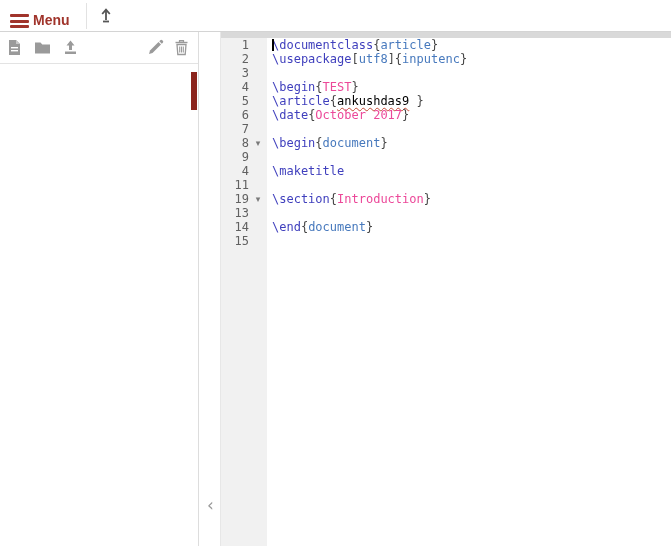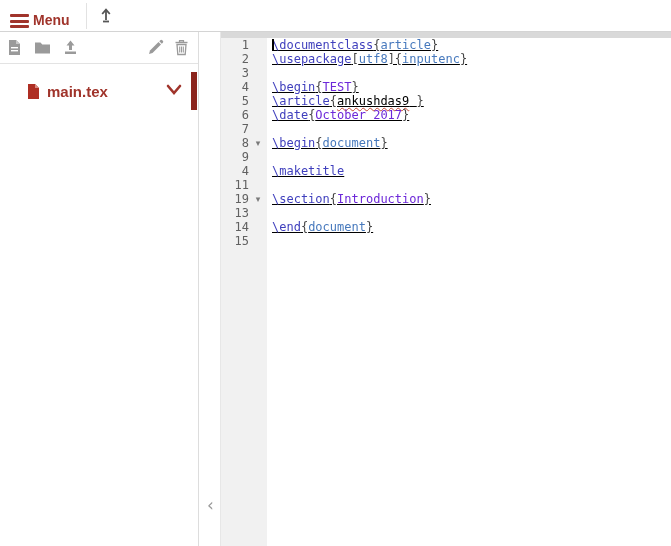--- a/index.html
+++ b/index.html
@@ -43,24 +43,24 @@
   .editor-topstrip { height:6px; background:#d9d9d9; }
   .editor-body { position:relative; display:flex; height:508px; }
   .gutter { width:46px; background:#f1f1f1; color:#616161;
             font-family:"DejaVu Sans Mono","Liberation Mono",monospace; font-size:12px; }
   .gut-line { height:14px; line-height:14px; display:flex; }
   .gut-line .num { flex:1; text-align:right; }
   .gut-line .fold { width:18px; text-align:center; font-size:9px; color:#7a7a7a;
                     line-height:14px; cursor:pointer; font-family:"DejaVu Sans", sans-serif; }
   .code { flex:1; font-family:"DejaVu Sans Mono","Liberation Mono",monospace;
           font-size:12px; cursor:text; }
-  .code-line { position:relative; height:14px; line-height:14px; white-space:pre; padding-left:5px;text-decoration:underline; }
+  .code-line { position:relative; height:14px; line-height:14px; white-space:pre; padding-left:5px; }
   .t-cmd { color:#3f3fbd; }
   .t-arg { color:#4779bd; }
-  .t-txt { color:#6d28d9; }
+  .t-txt { color:#ec4899; }
   .t-brc { color:#444444; }
   .t-sp  { color:#000000; text-decoration:underline; text-decoration-style:wavy;
            text-decoration-color:#c34a36; text-decoration-thickness:1px; text-underline-offset:2px; }
   .cursor { position:absolute; left:5px; top:1px; width:1.5px; height:12px; background:#000; }
 </style>
 </head>
 <body>
 
 <div class="topbar">
   <div class="menu-btn">
@@ -103,30 +103,20 @@
       </svg>
       <svg class="tool-icon" viewBox="0 0 17 17">
         <path d="M6.5 1.5 h4 v1.5 h-4 Z" fill="none" stroke="#9a9a9a" stroke-width="1.2"></path>
         <path d="M2.5 3.5 h12" stroke="#9a9a9a" stroke-width="1.4"></path>
         <path d="M4 5.5 h9 l-0.8 10 h-7.4 Z" fill="none" stroke="#9a9a9a" stroke-width="1.3"></path>
         <path d="M6.7 7.5 v6 M8.5 7.5 v6 M10.3 7.5 v6" stroke="#9a9a9a" stroke-width="1.1"></path>
       </svg>
     </div>
   </div>
 
-  <div class="file-row">
-    <svg width="13" height="17" viewBox="0 0 13 17">
-      <path d="M1 1 h7 l4 4 v11 H1 Z" fill="#ae2e23"></path>
-      <path d="M8 1 l4 4 h-4 Z" fill="#d98b82"></path>
-    </svg>
-    <span class="file-label">main.tex</span>
-    <svg class="file-chevron" viewBox="0 0 16 12">
-      <path d="M2 2 L8 9 L14 2" fill="none" stroke="#a0342b" stroke-width="2.6" stroke-linecap="round"></path>
-    </svg>
-  </div>
 
   <div class="side-thumb"></div>
 </div>
 
 <div class="resizer">
   <div class="collapse-btn">‹</div>
 </div>
 
 <div class="editor">
   <div class="editor-topstrip"></div>

